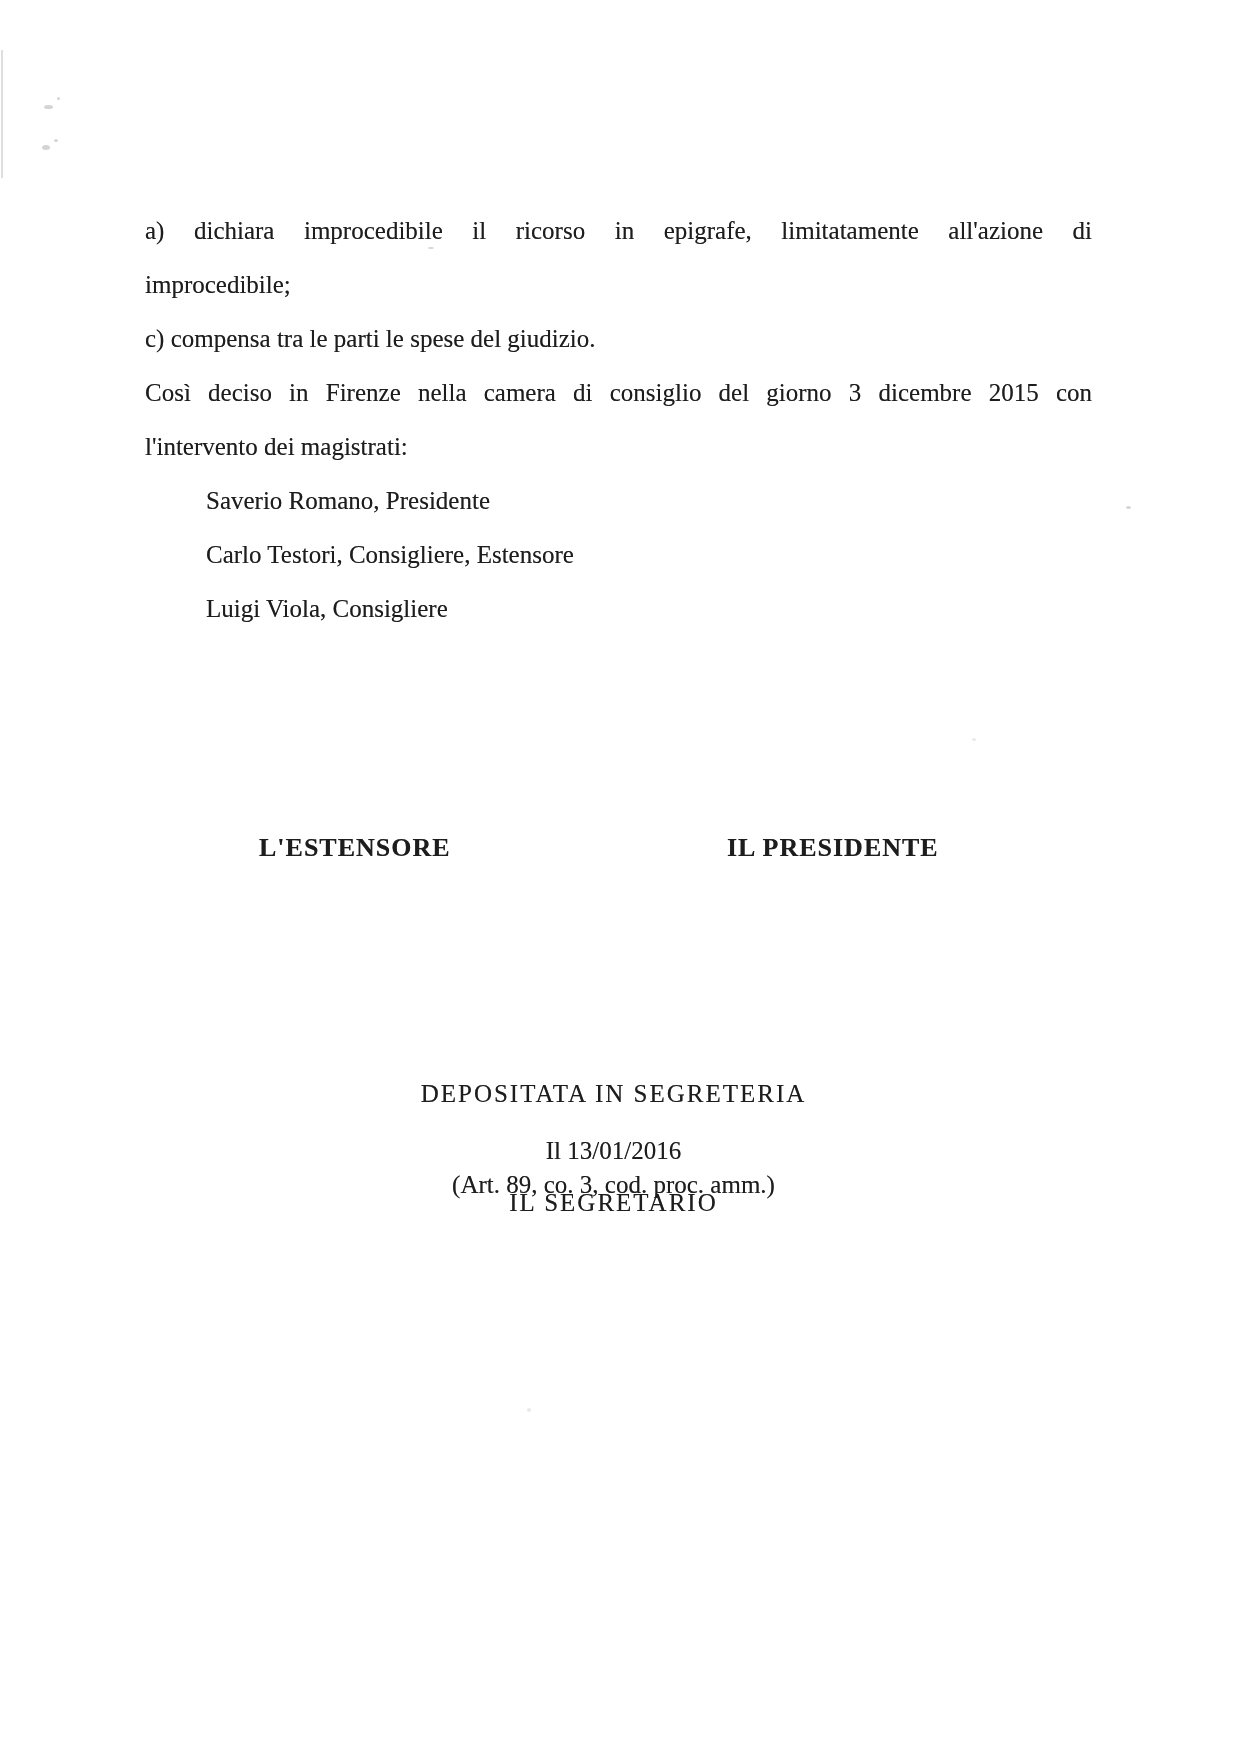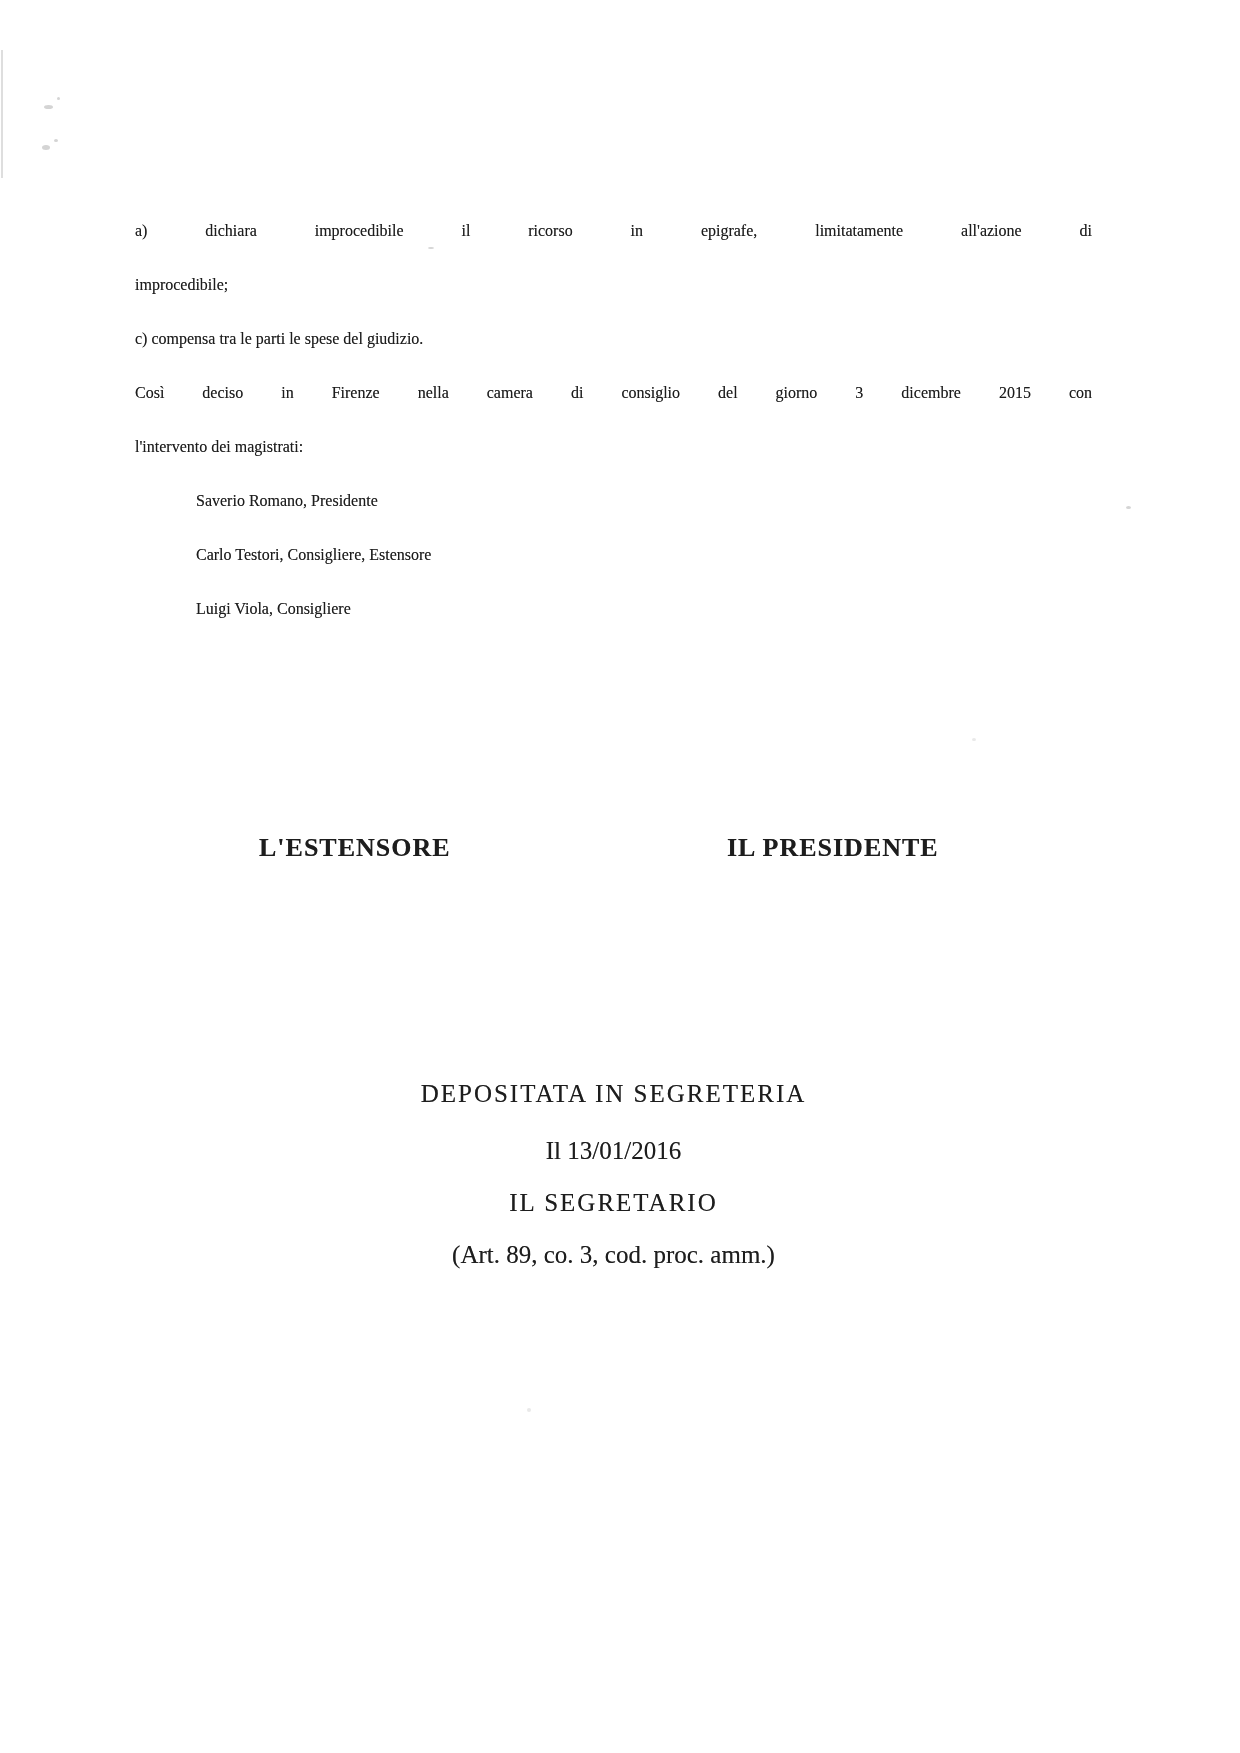--- a/index.html
+++ b/index.html
@@ -13,25 +13,26 @@
     color: #1d1d1d;
   }
   
   .body-col {
     position: absolute;
     left: 135px;
     top: 204px;
     width: 957px;
   }
   .ln {
-    font-size: 16px;
+    font-size: 25px;
     line-height: 54px;
     height: 54px;
     white-space: nowrap;
     text-shadow: 0 0 0.4px rgba(40,40,40,0.55);
+    margin-left: 10px;
   }
   .just {
     white-space: normal;
     text-align: justify;
     text-align-last: justify;
   }
   .tight { letter-spacing: -0.6px; }
   .ind { padding-left: 61px; }
 
   
@@ -55,21 +56,21 @@
     text-align: center;
     font-size: 25px;
     line-height: 52px;
     height: 52px;
     white-space: nowrap;
     text-shadow: 0 0 0.4px rgba(40,40,40,0.55);
   }
   .dep1 { top: 1068px; letter-spacing: 2px; }
   .dep2 { top: 1125px; }
   .dep3 { top: 1177px; letter-spacing: 2px; }
-  .dep4 { top: 1229px; }
+  .dep4 { top: 1159px; }
 
   
   .edge-line {
     position: absolute;
     left: 1px; top: 50px;
     width: 2px; height: 128px;
     background: #c8c8c8;
     opacity: 0.6;
   }
   .speck {

